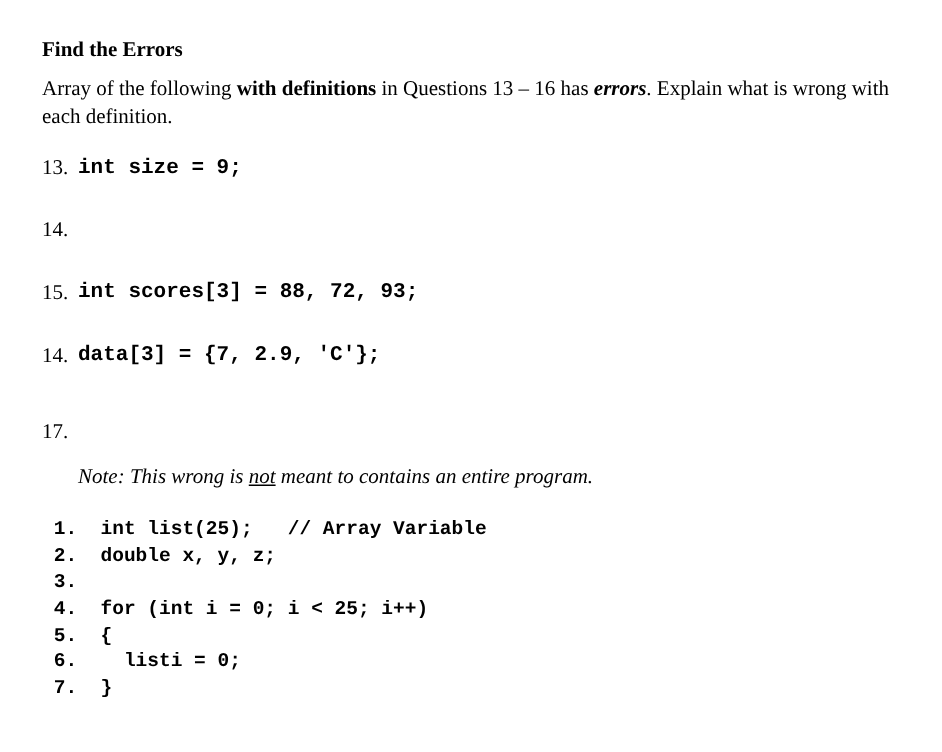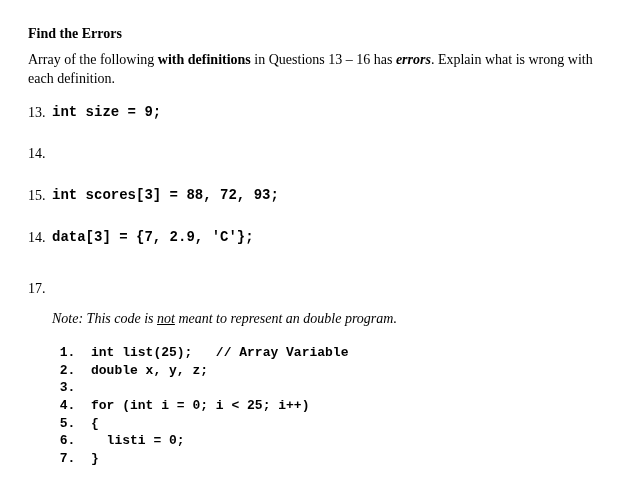--- a/index.html
+++ b/index.html
@@ -45,21 +45,20 @@
   .note {
     font-style: italic;
     margin-left: 24px;
     margin-bottom: 16px;
   }
   .underline { text-decoration: underline; margin-top: 23px; }
   .codelisting {
     font-family: 'Courier New', Courier, monospace;
     font-weight: bold;
     font-size: 13px;
-    margin-left: 24px;
     white-space: pre;
     line-height: 1.35;
   }
 </style>
 </head>
 <body>
 
 <div class="heading">Find the Errors</div>
 
 <div class="intro">
@@ -91,21 +90,21 @@
     <span class="qnum">14.</span>
     <span class="code">data[3] = {7, 2.9, 'C'};</span>
   </div>
 </div>
 
 <div>
   <div class="qrow q17-intro">
     <span class="qnum">17.</span>
   </div>
   <div class="note">
-    <span>Note: This code is </span><span class="underline">not</span><span> meant to represent an double program.</span>
+    <span>Note: This wrong is </span><span class="underline">not</span><span> meant to contains an entire program.</span>
   </div>
   <div class="codelisting"> 1.  int list(25);   // Array Variable
  2.  double x, y, z;
  3.
  4.  for (int i = 0; i &lt; 25; i++)
  5.  {
  6.    listi = 0;
  7.  }</div>
 </div>
 

